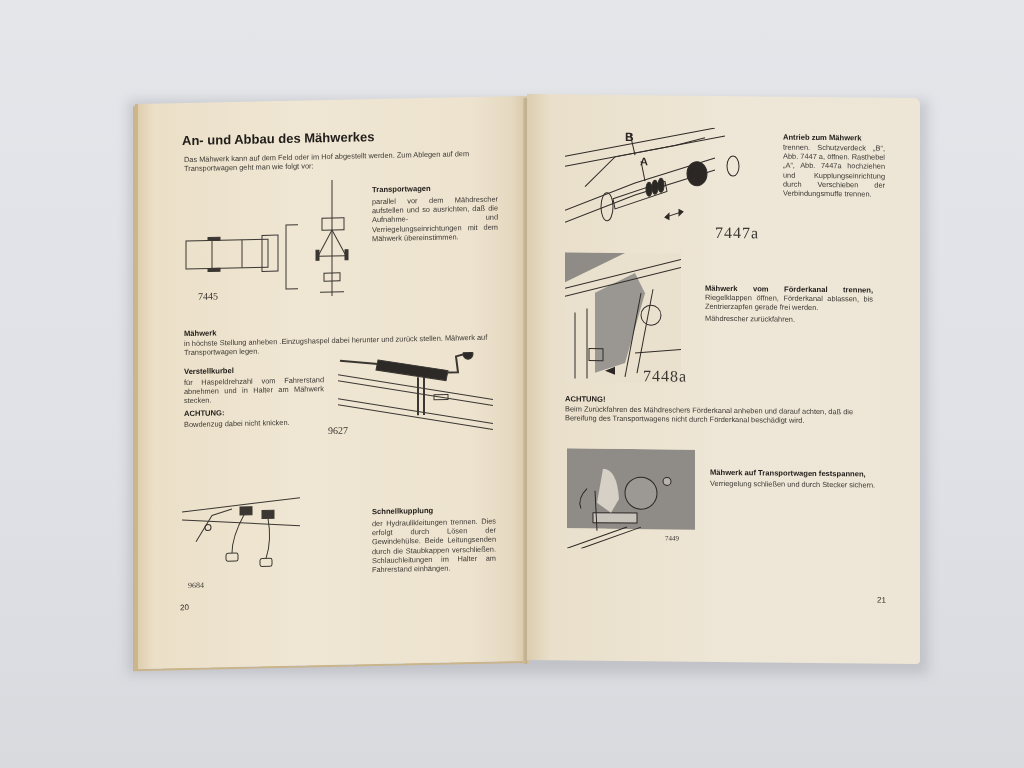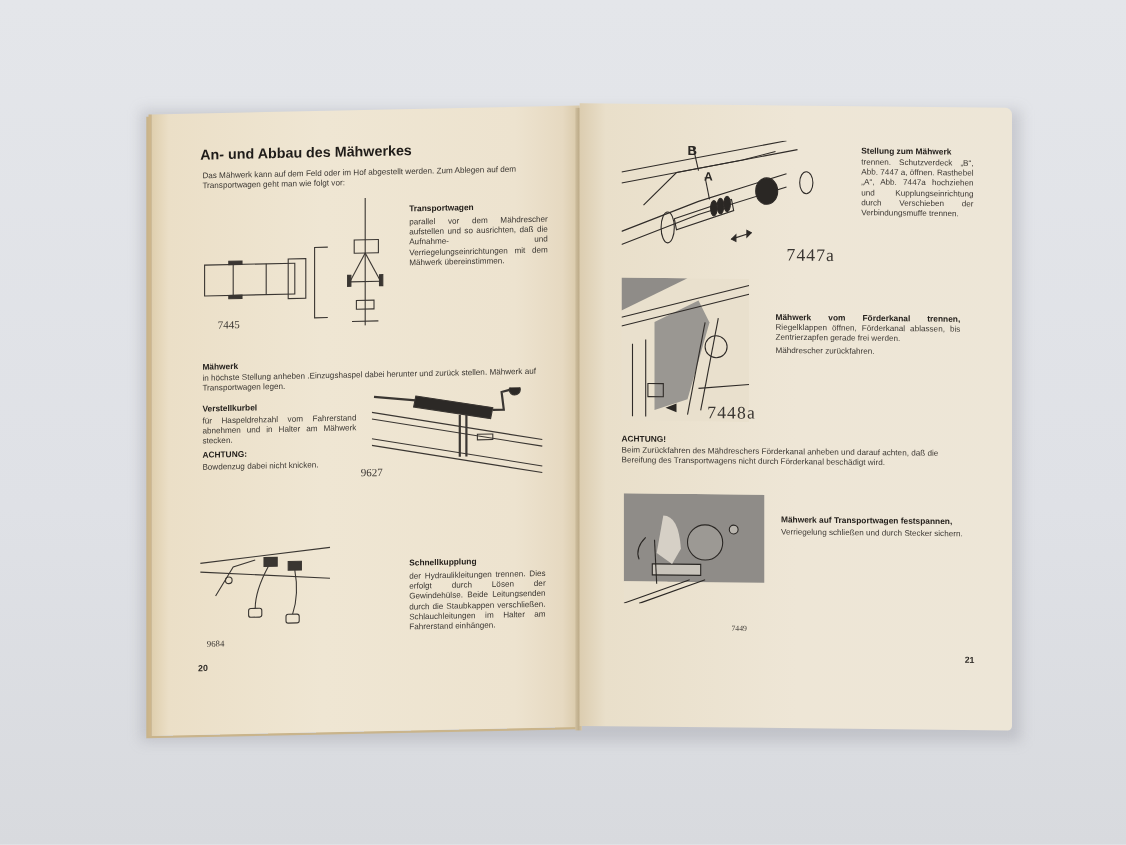--- a/index.html
+++ b/index.html
@@ -35,21 +35,21 @@
       position: absolute; left: 523px; top: 98px; width: 6px; height: 566px;
       background: linear-gradient(90deg, #cfbf9f, #bfae8c, #d7c8aa);
     }
     .abs { position: absolute; }
     .title { font-weight: bold; font-size: 13px; color: #1f1c19; }
     .body-text { font-size: 7.4px; line-height: 9.2px; color: #3c3833; }
     .head-text { font-weight: bold; font-size: 7.6px; color: #25211d; }
     .just { text-align: justify; }
     .fig-label { font-family: "Liberation Serif", serif; font-size: 10px; color: #3a3632; }
     .fig-label.big { font-size: 16px; letter-spacing: 1px; }
-    .page-num { font-size: 8px; font-weight: bold; color: #2e2a26; }
+    .page-num { font-size: 8px; font-weight: normal; color: #2e2a26; }
     .fig { position: absolute; }
     .fig svg { width: 100%; height: 100%; display: block; }
   </style>
 </head>
 <body>
 
 <div class="book-shadow"></div>
 
 <div class="page page-left">
   <div class="abs title" style="left:44px; top:30px;">An- und Abbau des Mähwerkes</div>
@@ -159,21 +159,21 @@
           <polygon points="118,84 114,82 114,88" fill="#2a2724"></polygon>
         <line x1="65" y1="6" x2="70" y2="28"></line>
           <line x1="76" y1="34" x2="80" y2="54"></line>
       </g>
     </svg>
   </div>
   <div class="abs" style="left:98px; top:35px; font-size:12px; font-weight:bold;">B</div>
   <div class="abs" style="left:113px; top:60px; font-size:11px; font-weight:bold;">A</div>
   <div class="abs fig-label big" style="left:188px; top:128px;">7447a</div>
 
-  <div class="abs head-text" style="left:256px; top:36px;">Stellung zum Mähwerk</div>
+  <div class="abs head-text" style="left:256px; top:36px;">Antrieb zum Mähwerk</div>
   <div class="abs body-text just" style="left:256px; top:46px; width:102px;">trennen. Schutzverdeck „B“, Abb. 7447 a, öffnen. Rasthebel „A“, Abb. 7447a hochziehen und Kupplungseinrichtung durch Verschieben der Verbindungsmuffe trennen.</div>
 
   <div class="fig" style="left:38px; top:158px; width:116px; height:130px;">
     <svg viewBox="0 0 116 130">
       <rect x="0" y="0" width="116" height="130" fill="#e9e0cd"></rect>
       <polygon points="0,0 60,0 0,30" fill="#8f8c88"></polygon>
       <path d="M30 40 L70 20 L80 40 L60 110 L30 120 Z" fill="#9a9792"></path>
       <g stroke="#2f2b28" stroke-width="1" fill="none">
         <line x1="0" y1="36" x2="116" y2="6"></line>
           <line x1="0" y1="44" x2="116" y2="14"></line>
@@ -208,21 +208,21 @@
         <circle cx="100" cy="32" r="4" fill="#b8b4ad"></circle>
         <path d="M20 40 Q10 50 14 60"></path>
         <rect x="26" y="64" width="44" height="10" fill="#c9c4bb"></rect>
         <line x1="28" y1="42" x2="30" y2="82"></line>
         <line x1="0" y1="100" x2="60" y2="78"></line>
           <line x1="14" y1="100" x2="74" y2="78"></line>
       </g>
       <path d="M36 20 Q50 20 52 50 L44 64 L30 54 Z" fill="#d6d0c6"></path>
     </svg>
   </div>
-  <div class="abs fig-label" style="left:138px; top:472px; font-size:7px;text-align:right;">7449</div>
+  <div class="abs fig-label" style="left:138px; top:439px; font-size:7px;text-align:right;">7449</div>
 
   <div class="abs body-text just" style="left:183px; top:372px; width:168px;">
     <div class="head-text" style="margin-bottom:2px;">Mähwerk auf Transportwagen festspannen,</div>
     <div>Verriegelung schließen und durch Stecker sichern.</div>
   </div>
 
   <div class="abs page-num" style="left:350px; top:498px;">21</div>
 </div>
 
 </body></html>

